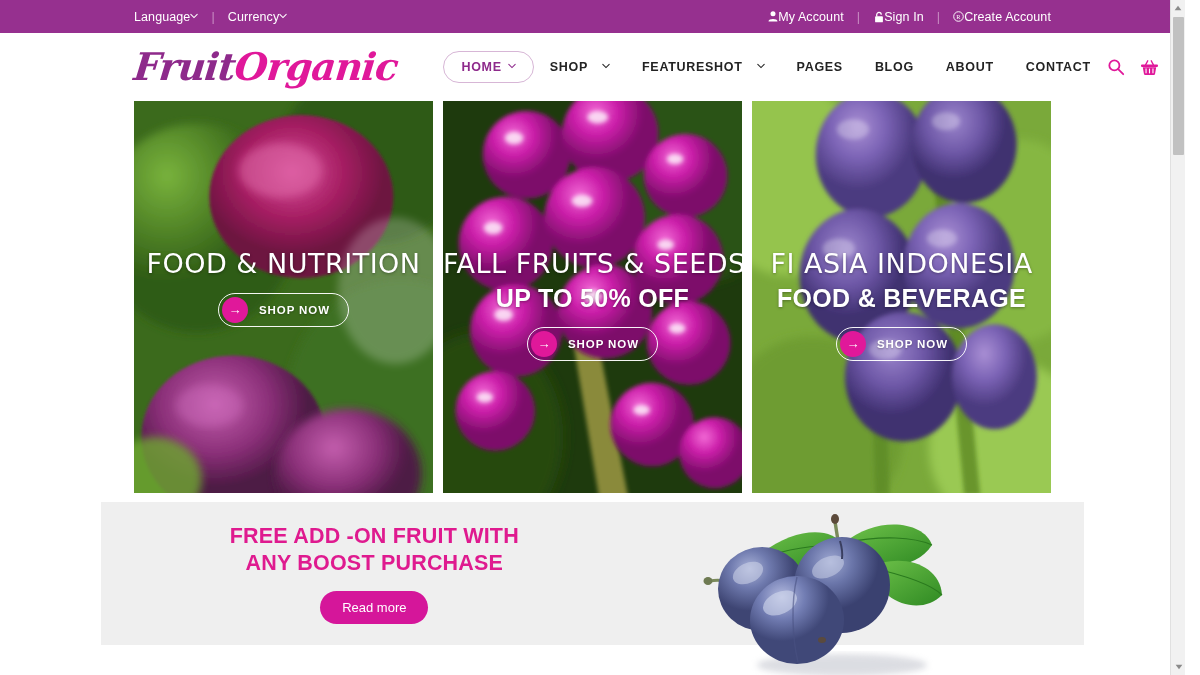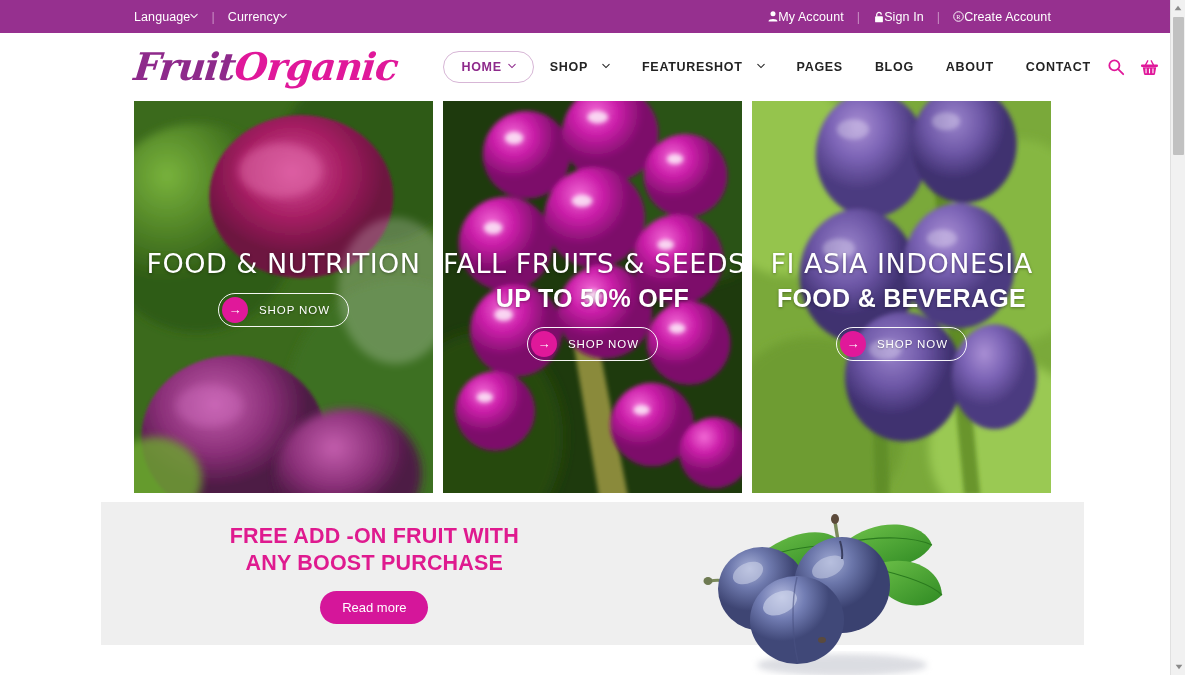--- a/index.html
+++ b/index.html
@@ -81,21 +81,21 @@
     margin:14px auto 0; display:inline-flex; align-items:center;
     border:1.5px solid rgba(255,255,255,.95); border-radius:20px;
     padding:3px 18px 3px 3px; gap:11px;
   }
   .shopnow .circ {
     width:26px; height:26px; border-radius:50%; background:#e0189a;
     display:flex; align-items:center; justify-content:center;
     color:#fff; font-size:13px; line-height:1;
   }
   .shopnow .lbl {
-    color:#fff; font-size:11.5px; font-weight:400; letter-spacing:.9px;
+    color:#fff; font-size:11.5px; font-weight:700; letter-spacing:.9px;
     text-shadow:0 1px 2px rgba(0,0,0,.3);
   }
 
   
   .art { position:absolute; inset:0; }
 
   
   .b1 { background:linear-gradient(160deg,#4d7a24 0%,#3c6a1c 30%,#2e5415 100%); }
   
   .b2 { background:radial-gradient(circle at 50% 45%, #3a5a1c 0%, #24400f 65%, #152608 100%); }

